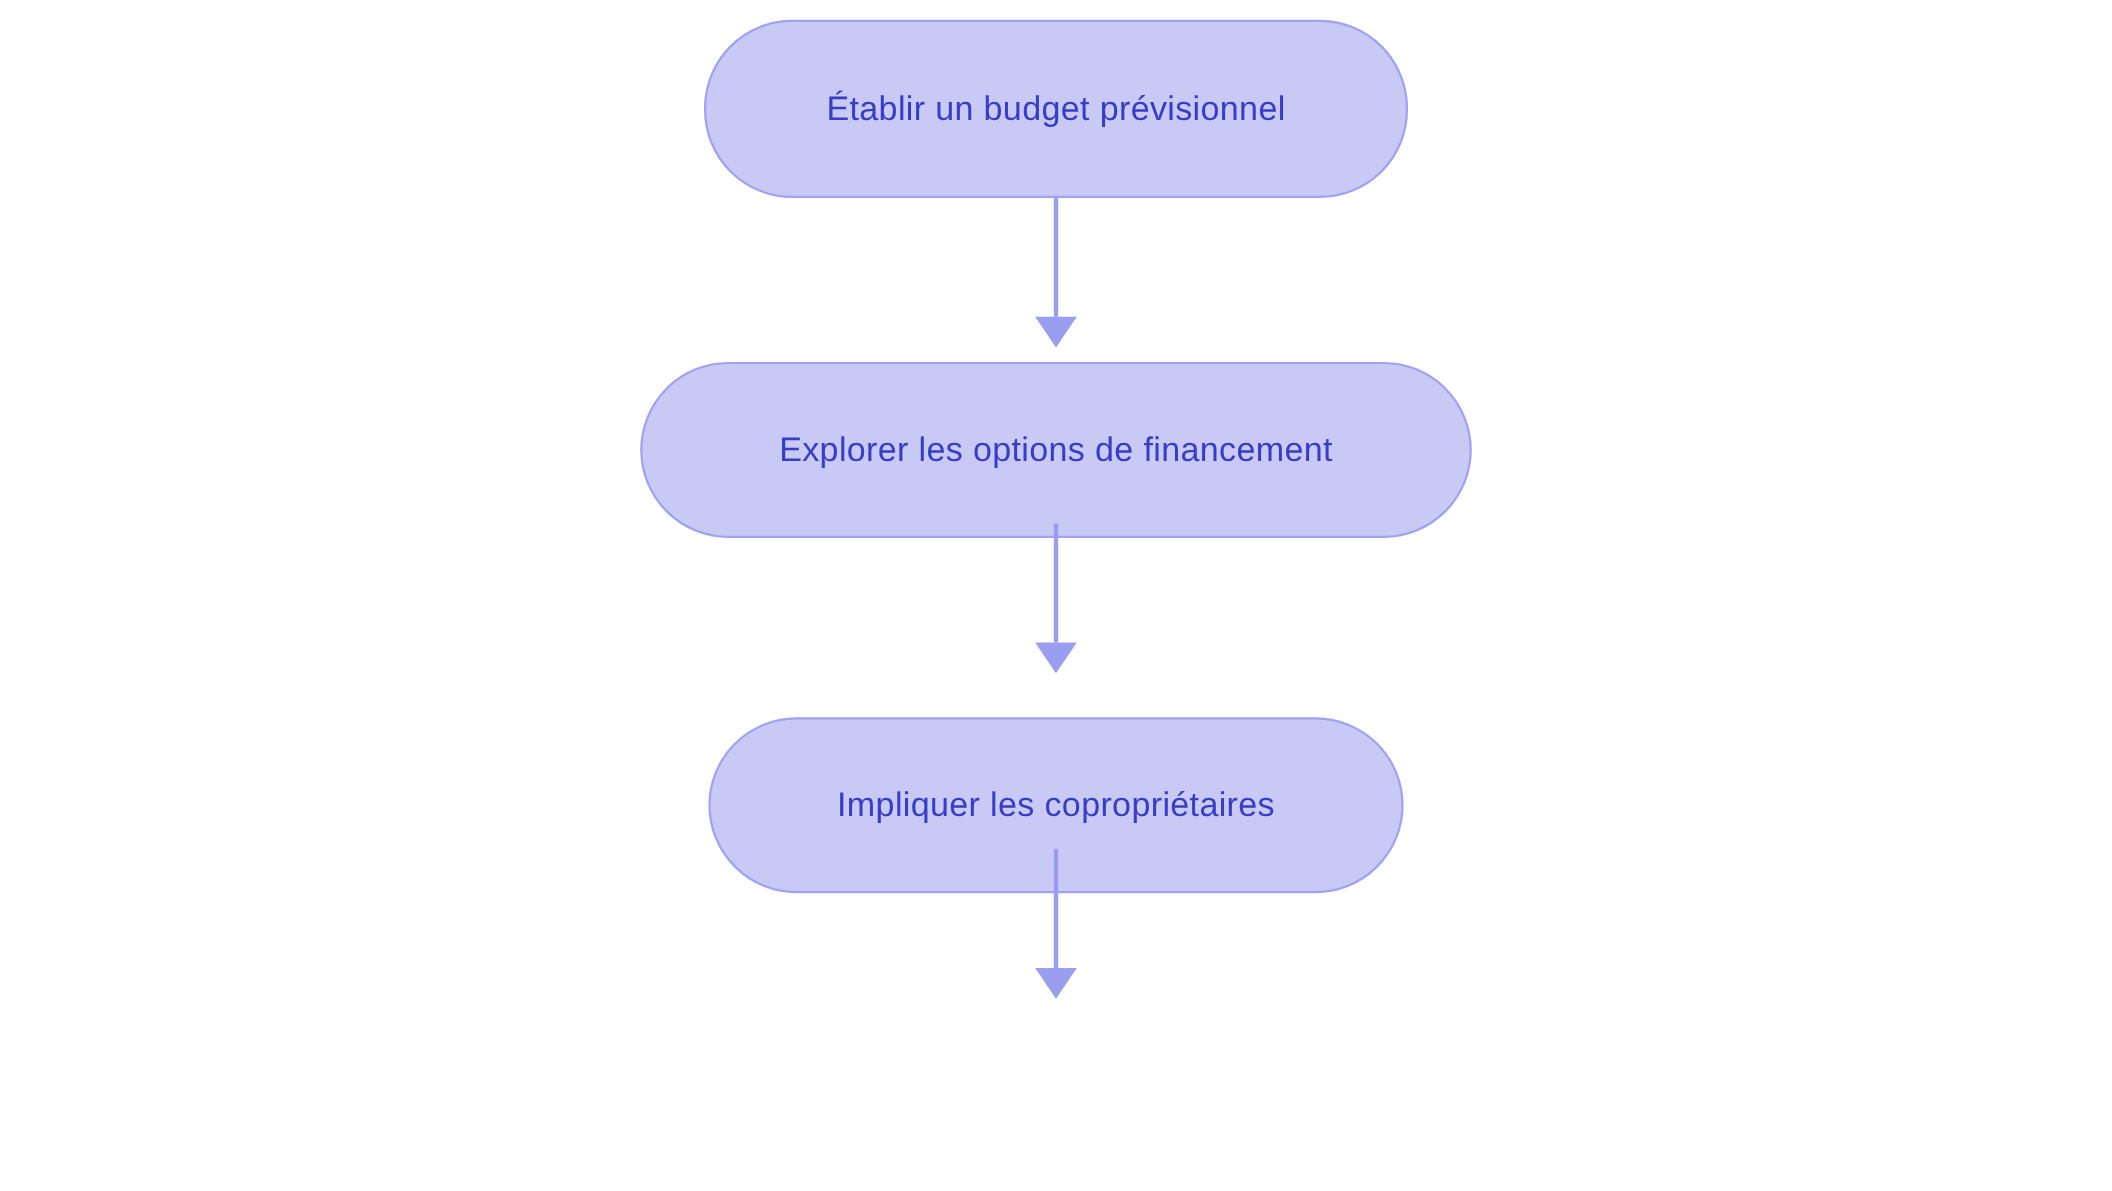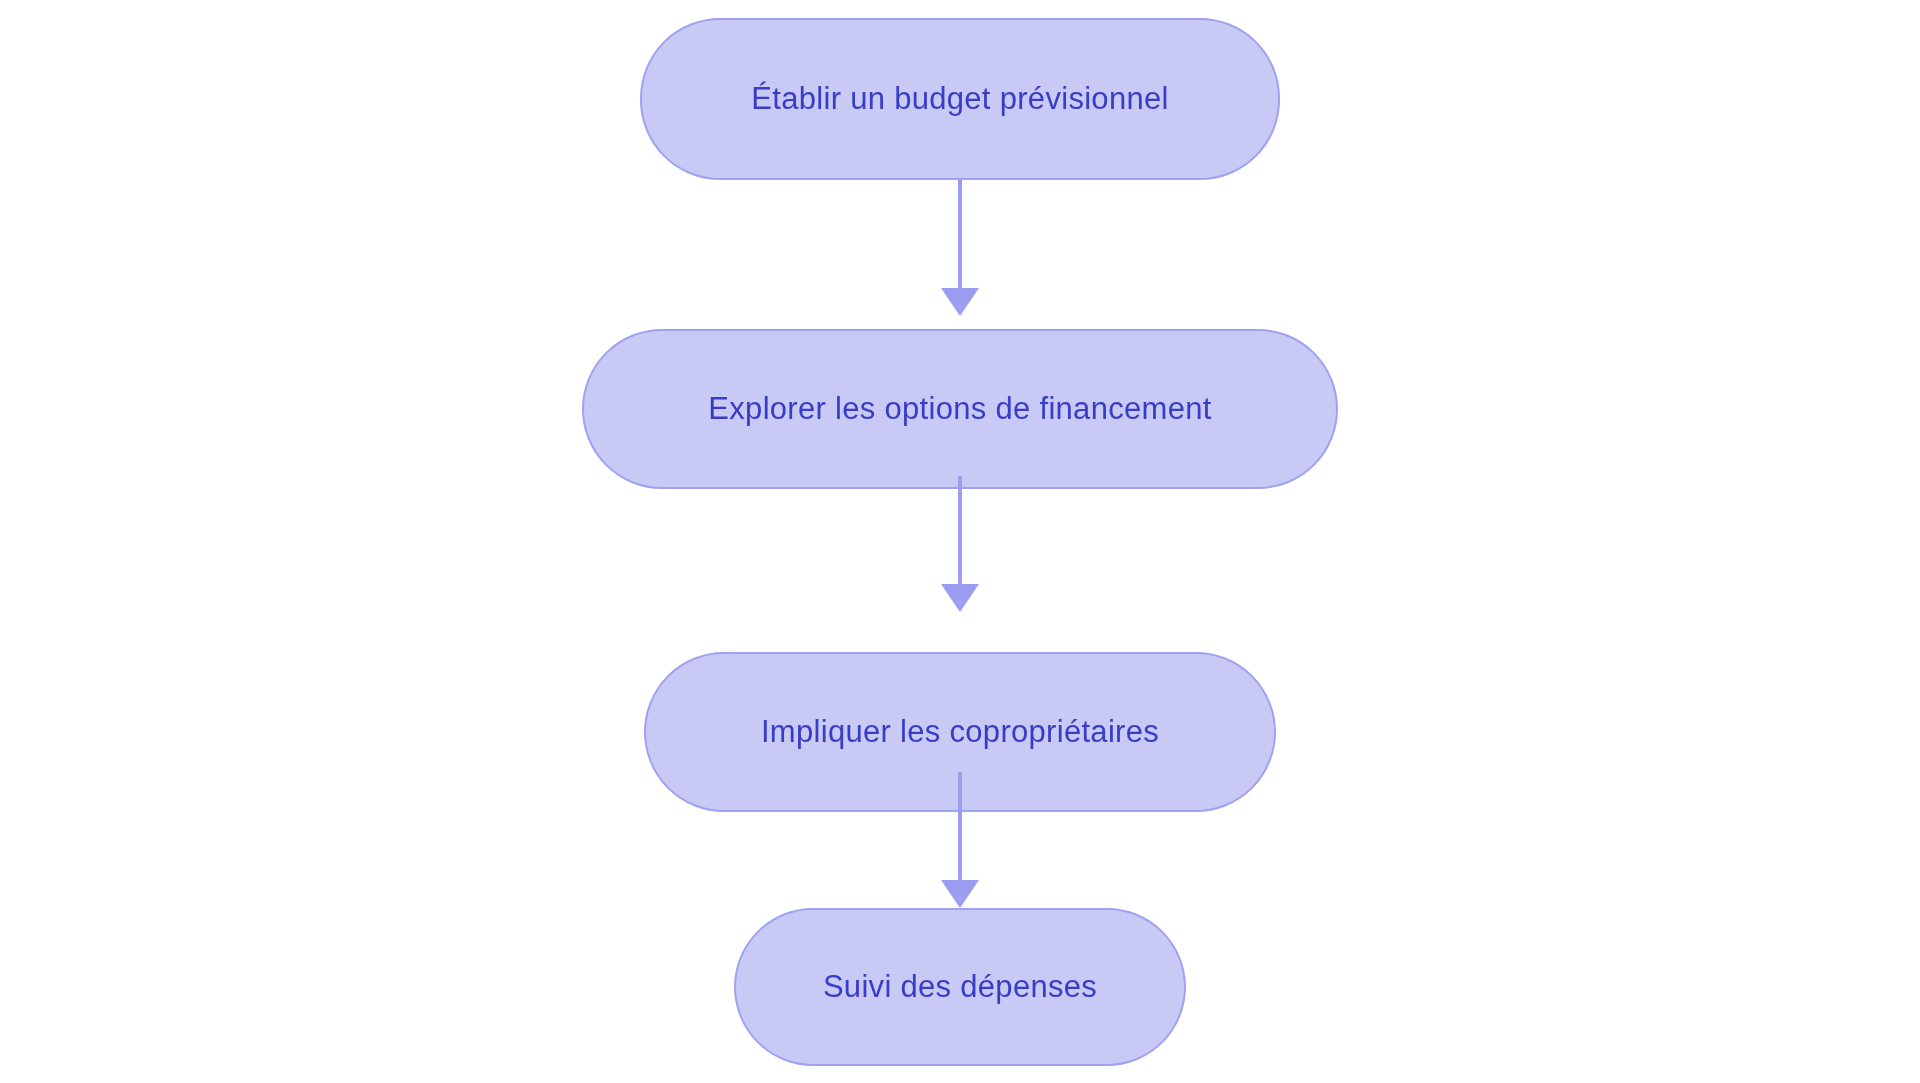--- a/index.html
+++ b/index.html
@@ -76,17 +76,14 @@
 
   <div class="flow-node node-3">
     <span>Impliquer les copropriétaires</span>
   </div>
 
   <div class="connector conn-3">
     <div class="line"></div>
     <div class="head"></div>
   </div>
 
-  <div class="flow-node node-4">
-    <span>Suivi des dépenses</span>
-  </div>
 
 </div>
 
 </body></html>

